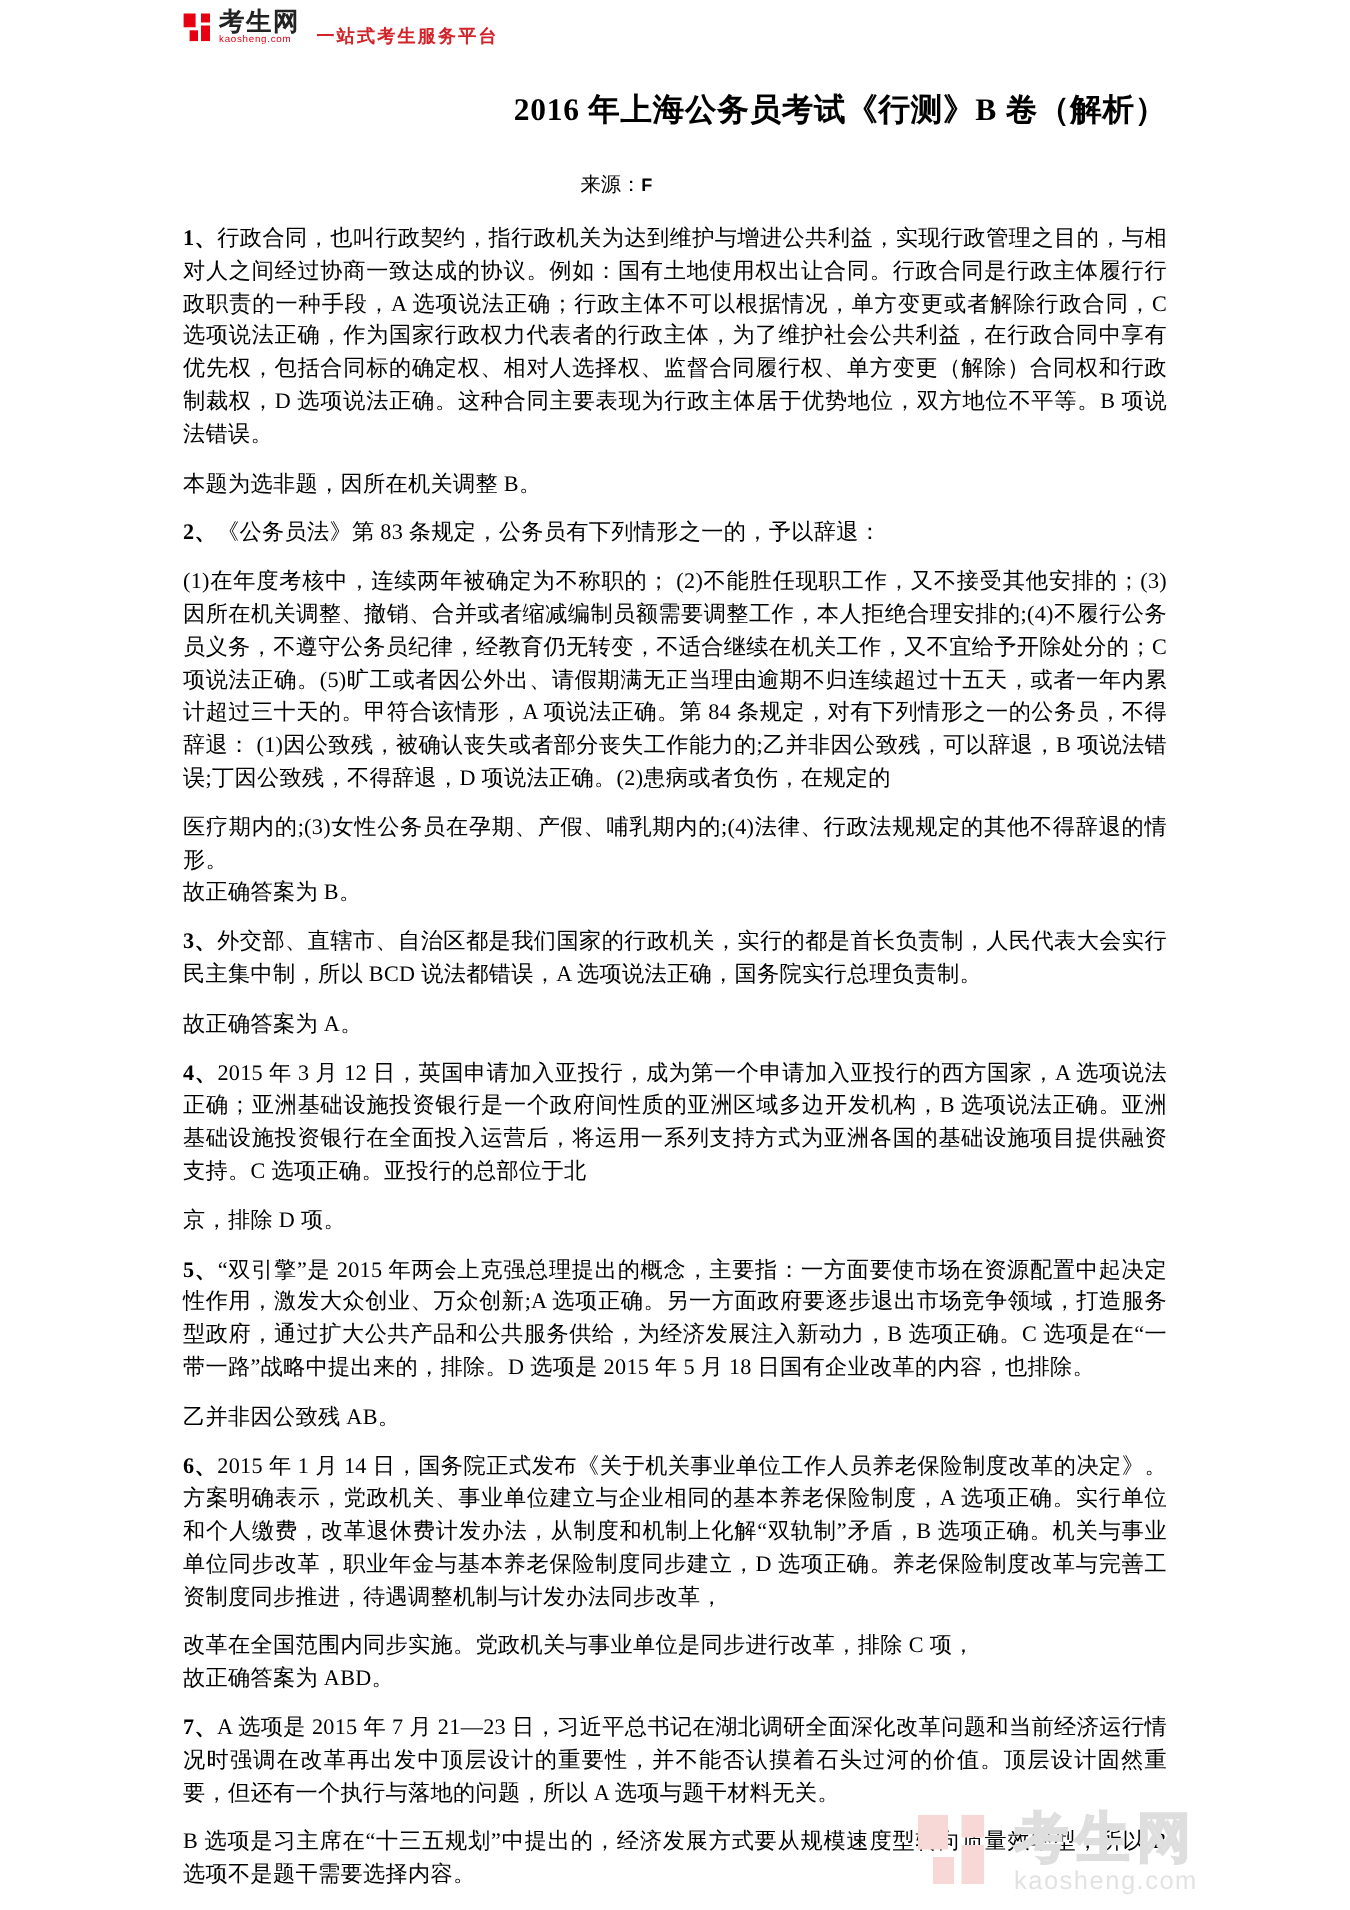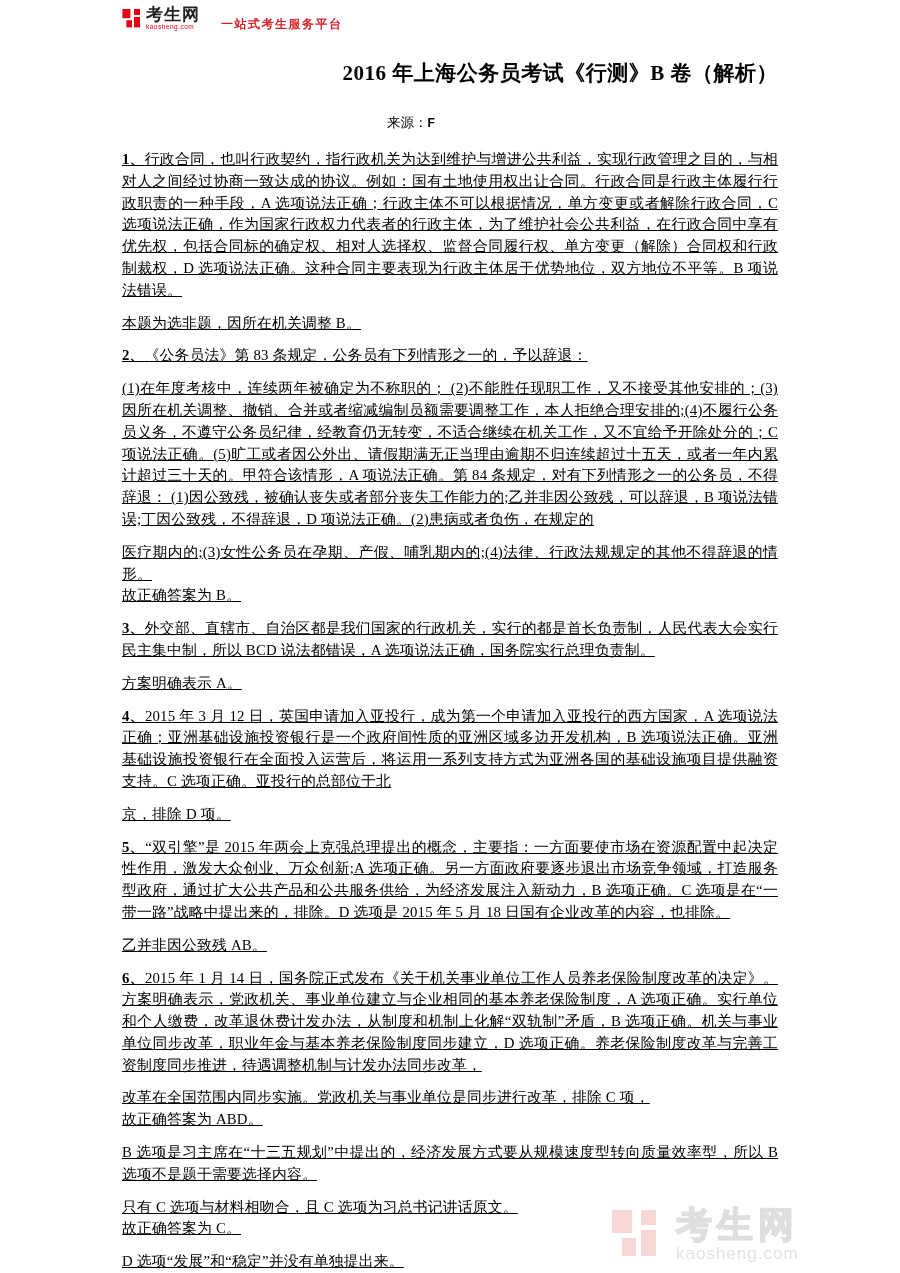--- a/index.html
+++ b/index.html
@@ -24,21 +24,21 @@
     font-family: "Liberation Sans", sans-serif;
     font-size: 17px; font-weight: bold; color: #222; letter-spacing: 1px; line-height: 17px;
   }
   .logo-domain {
     font-family: "Liberation Sans", sans-serif;
     font-size: 6.5px; color: #e60012; letter-spacing: 0.5px; line-height: 7px;
   }
   .tagline {
     font-family: "Liberation Sans", sans-serif;
     font-size: 12px; font-weight: bold; color: #d3232a;
-    letter-spacing: 1.5px; margin-left: 21px; margin-top: 10px;
+    letter-spacing: 1.5px; margin-left: 11px; margin-top: 10px;
   }
   
   .doc-title {
     margin: 15px 0 0 0;
     text-align: right;
     font-size: 21px;
     font-weight: bold;
     letter-spacing: 0.5px;
     color: #000;
   }
@@ -53,21 +53,21 @@
   }
   
   .doc-body {
     margin-top: 17px;
     font-size: 14.8px;
     line-height: 21.8px;
     text-align: justify;
     color: #000;
     letter-spacing: 0.2px;
   }
-  .para { margin: 0 0 11px 0; text-decoration: underline; }
+  .para { margin: 0 0 11px 0; }
   .para b.qnum { font-weight: bold; }
   
   .watermark {
     position: absolute;
     right: 36px; bottom: 10px;
     display: flex; align-items: center;
     pointer-events: none;
   }
   .wm-icon { width: 56px; height: 50px; }
   .wm-textwrap { display: flex; flex-direction: column; margin-left: 12px; }
@@ -110,27 +110,28 @@
     <span class="src-label">来源：</span><span class="src-val">F</span>
   </div>
 
   <main class="doc-body">
       <p class="para"><b class="qnum">1、</b>行政合同，也叫行政契约，指行政机关为达到维护与增进公共利益，实现行政管理之目的，与相对人之间经过协商一致达成的协议。例如：国有土地使用权出让合同。行政合同是行政主体履行行政职责的一种手段，A 选项说法正确；行政主体不可以根据情况，单方变更或者解除行政合同，C 选项说法正确，作为国家行政权力代表者的行政主体，为了维护社会公共利益，在行政合同中享有优先权，包括合同标的确定权、相对人选择权、监督合同履行权、单方变更（解除）合同权和行政制裁权，D 选项说法正确。这种合同主要表现为行政主体居于优势地位，双方地位不平等。B 项说法错误。</p>
       <p class="para">本题为选非题，因所在机关调整 B。</p>
       <p class="para"><b class="qnum">2、</b>《公务员法》第 83 条规定，公务员有下列情形之一的，予以辞退：</p>
       <p class="para">(1)在年度考核中，连续两年被确定为不称职的； (2)不能胜任现职工作，又不接受其他安排的；(3)因所在机关调整、撤销、合并或者缩减编制员额需要调整工作，本人拒绝合理安排的;(4)不履行公务员义务，不遵守公务员纪律，经教育仍无转变，不适合继续在机关工作，又不宜给予开除处分的；C 项说法正确。(5)旷工或者因公外出、请假期满无正当理由逾期不归连续超过十五天，或者一年内累计超过三十天的。甲符合该情形，A 项说法正确。第 84 条规定，对有下列情形之一的公务员，不得辞退： (1)因公致残，被确认丧失或者部分丧失工作能力的;乙并非因公致残，可以辞退，B 项说法错误;丁因公致残，不得辞退，D 项说法正确。(2)患病或者负伤，在规定的</p>
       <p class="para">医疗期内的;(3)女性公务员在孕期、产假、哺乳期内的;(4)法律、行政法规规定的其他不得辞退的情形。<br>故正确答案为 B。</p>
       <p class="para"><b class="qnum">3、</b>外交部、直辖市、自治区都是我们国家的行政机关，实行的都是首长负责制，人民代表大会实行民主集中制，所以 BCD 说法都错误，A 选项说法正确，国务院实行总理负责制。</p>
-      <p class="para">方案明确表示 A。</p>
+      <p class="para">故正确答案为 A。</p>
       <p class="para"><b class="qnum">4、</b>2015 年 3 月 12 日，英国申请加入亚投行，成为第一个申请加入亚投行的西方国家，A 选项说法正确；亚洲基础设施投资银行是一个政府间性质的亚洲区域多边开发机构，B 选项说法正确。亚洲基础设施投资银行在全面投入运营后，将运用一系列支持方式为亚洲各国的基础设施项目提供融资支持。C 选项正确。亚投行的总部位于北</p>
       <p class="para">京，排除 D 项。</p>
       <p class="para"><b class="qnum">5、</b>“双引擎”是 2015 年两会上克强总理提出的概念，主要指：一方面要使市场在资源配置中起决定性作用，激发大众创业、万众创新;A 选项正确。另一方面政府要逐步退出市场竞争领域，打造服务型政府，通过扩大公共产品和公共服务供给，为经济发展注入新动力，B 选项正确。C 选项是在“一带一路”战略中提出来的，排除。D 选项是 2015 年 5 月 18 日国有企业改革的内容，也排除。</p>
       <p class="para">乙并非因公致残 AB。</p>
       <p class="para"><b class="qnum">6、</b>2015 年 1 月 14 日，国务院正式发布《关于机关事业单位工作人员养老保险制度改革的决定》。方案明确表示，党政机关、事业单位建立与企业相同的基本养老保险制度，A 选项正确。实行单位和个人缴费，改革退休费计发办法，从制度和机制上化解“双轨制”矛盾，B 选项正确。机关与事业单位同步改革，职业年金与基本养老保险制度同步建立，D 选项正确。养老保险制度改革与完善工资制度同步推进，待遇调整机制与计发办法同步改革，</p>
       <p class="para">改革在全国范围内同步实施。党政机关与事业单位是同步进行改革，排除 C 项，<br>故正确答案为 ABD。</p>
+      <p class="para"><b class="qnum">7、</b>A 选项是 2015 年 7 月 21—23 日，习近平总书记在湖北调研全面深化改革问题和当前经济运行情况时强调在改革再出发中顶层设计的重要性，并不能否认摸着石头过河的价值。顶层设计固然重要，但还有一个执行与落地的问题，所以 A 选项与题干材料无关。</p>
       <p class="para">B 选项是习主席在“十三五规划”中提出的，经济发展方式要从规模速度型转向质量效率型，所以 B 选项不是题干需要选择内容。</p>
       <p class="para">只有 C 选项与材料相吻合，且 C 选项为习总书记讲话原文。<br>故正确答案为 C。</p>
       <p class="para">D 选项“发展”和“稳定”并没有单独提出来。</p>
       <p class="para">《中国共产党统一战线工作条例(试行)》第 12 条规定，政党协商是中国共产党同民主党派的政治协商。政党协商主要采取会议协商、约谈协商、书面协商等形式。</p>
     </main>
 
   <div class="watermark">
     <svg class="wm-icon" viewBox="0 0 100 100" xmlns="http://www.w3.org/2000/svg">
       <rect x="2" y="0" width="40" height="46" fill="#f8d7d7"></rect>
       <rect x="22" y="56" width="28" height="36" fill="#f8d7d7"></rect>

